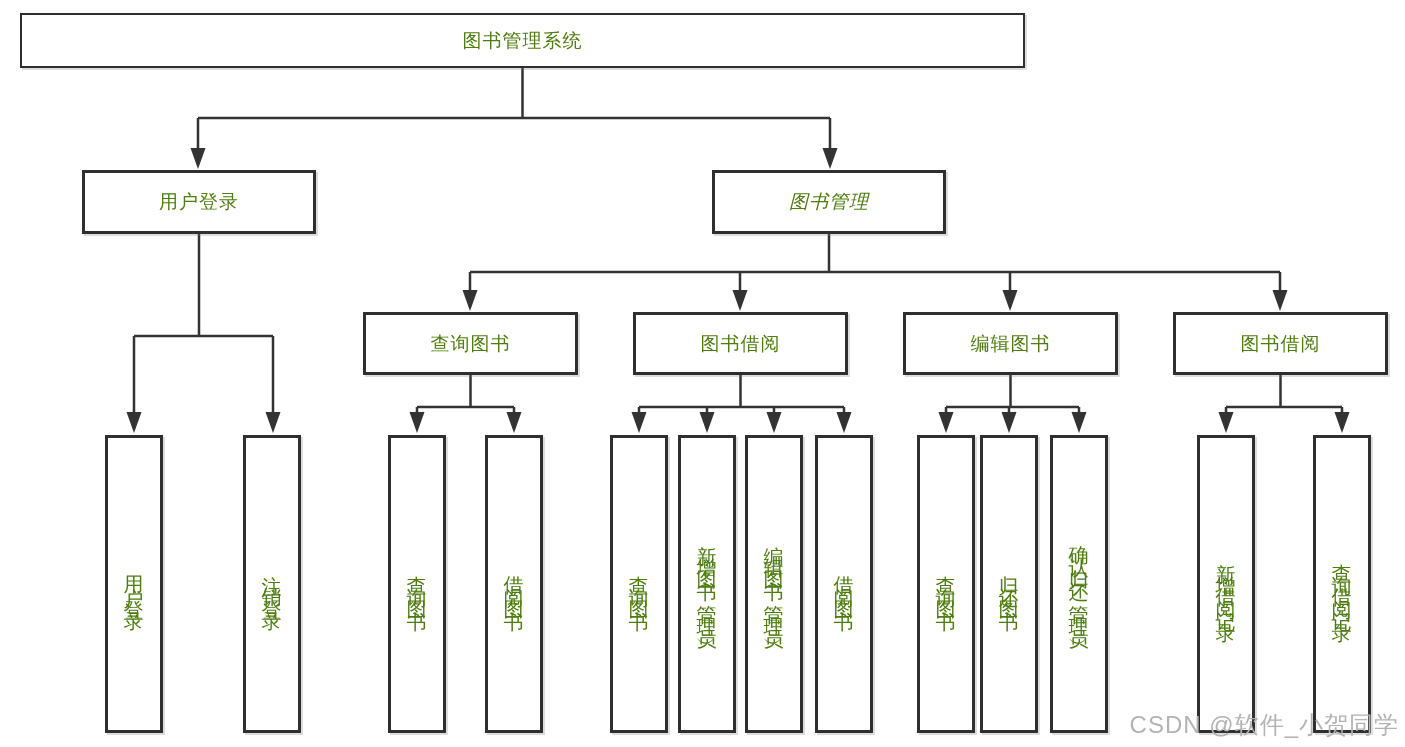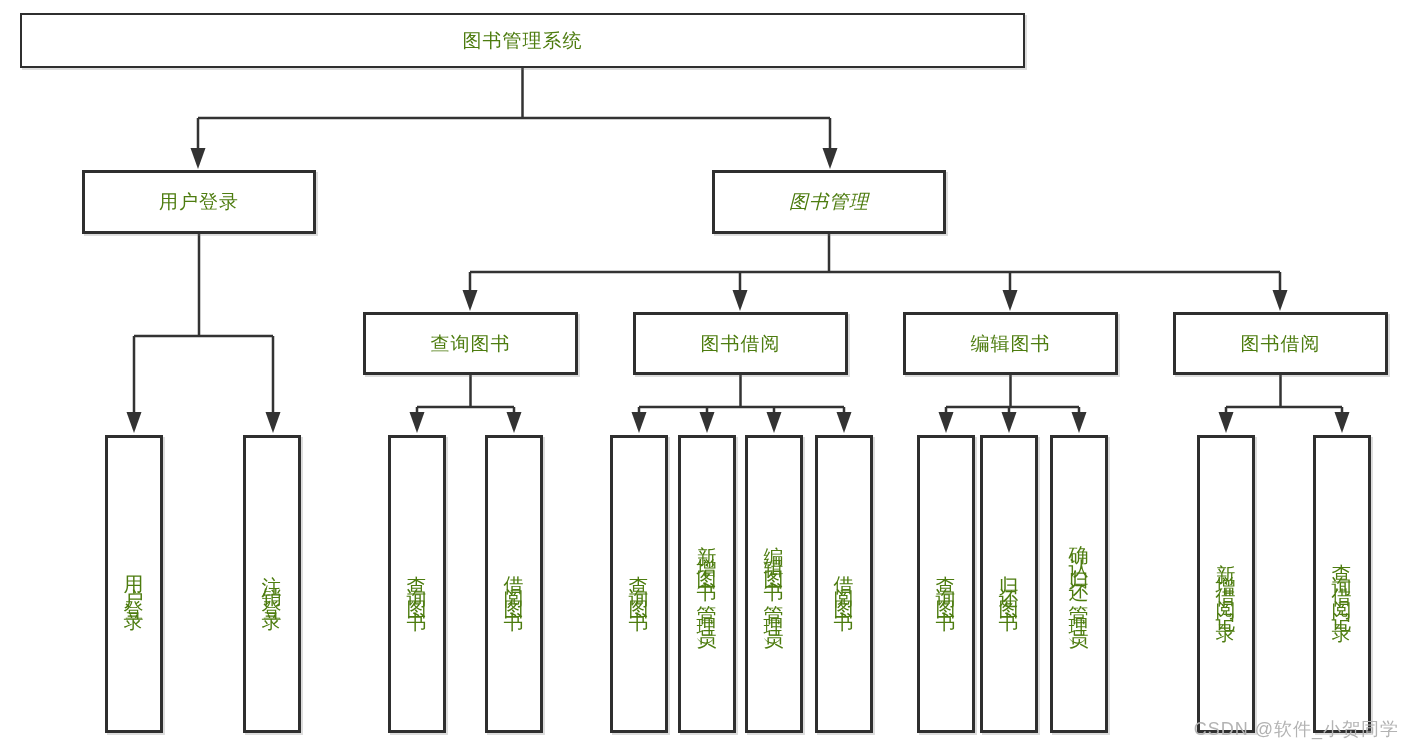--- a/index.html
+++ b/index.html
@@ -54,21 +54,21 @@
     writing-mode: vertical-rl;
     text-orientation: mixed;
     letter-spacing: 12px;
     font-size: 20px;
     line-height: 1.1;
   }
   .watermark {
     position: absolute;
     right: 6px;
     bottom: 6px;
-    font-size: 18px;
+    font-size: 24px;
     color: #b3b3b3;
     letter-spacing: 1px;
     white-space: nowrap;
   }
 </style>
 </head>
 <body>
 
 <div class="canvas">
 

